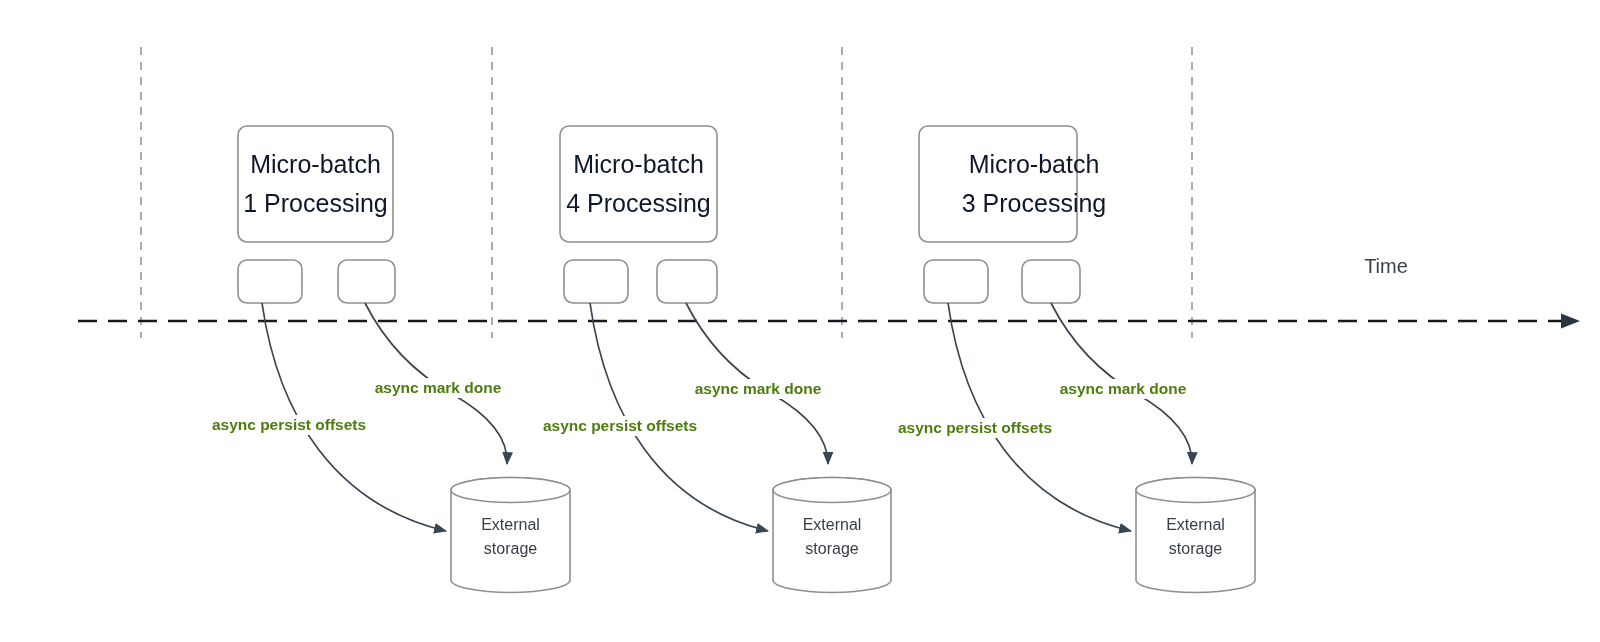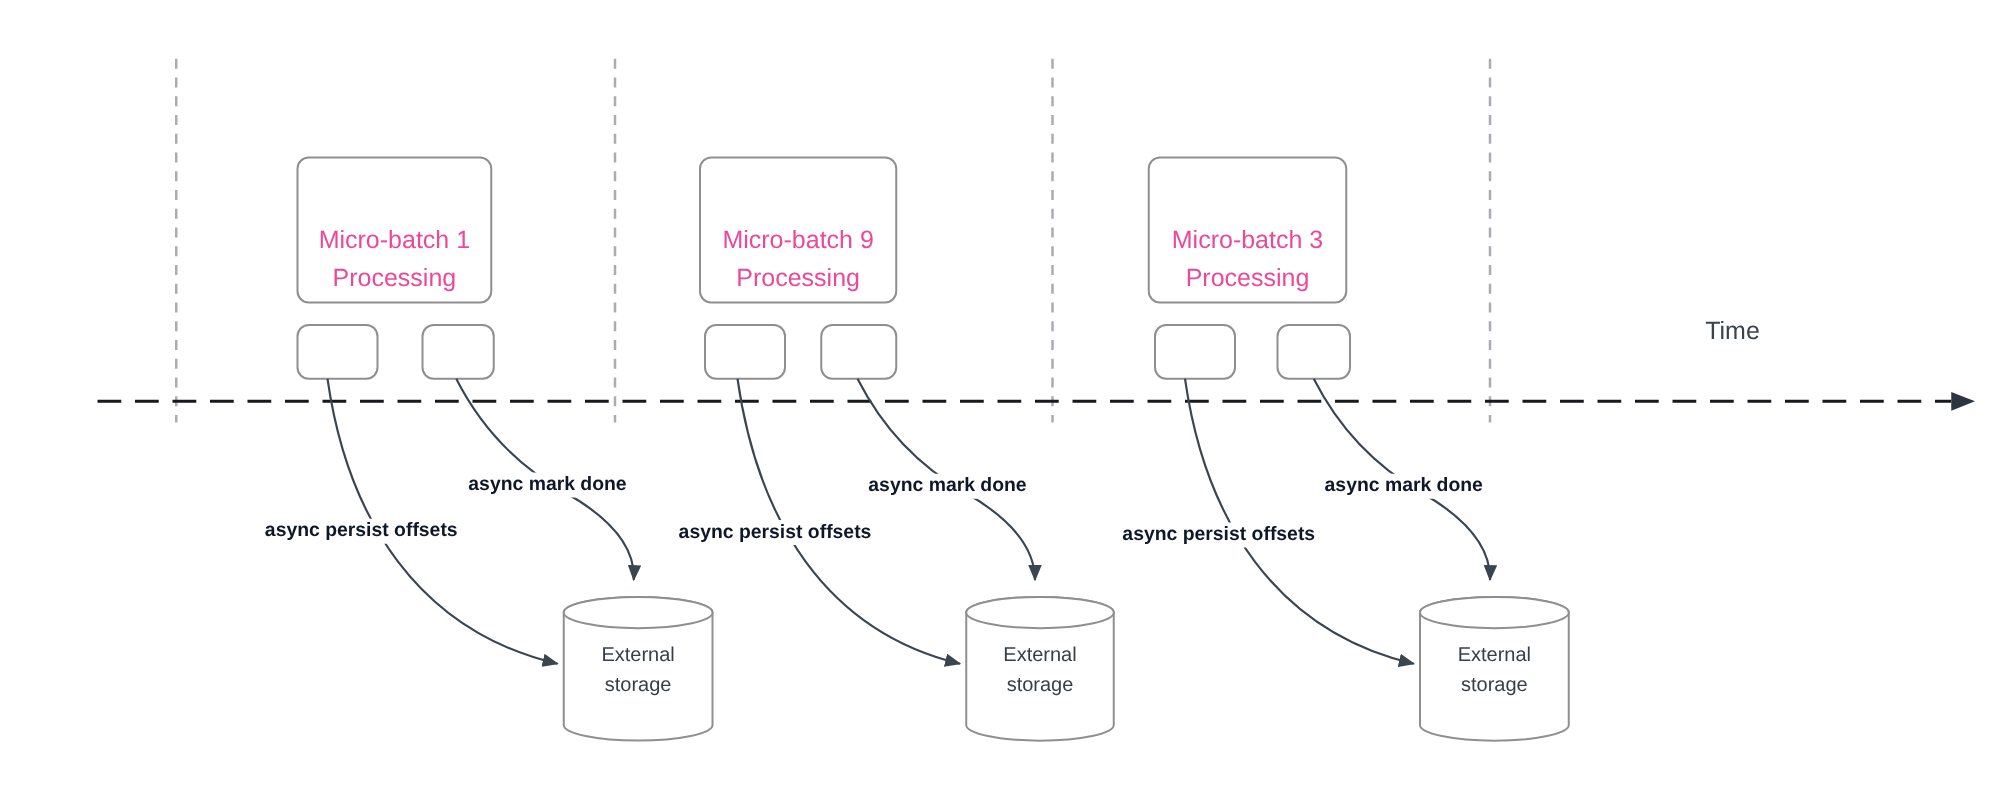--- a/index.html
+++ b/index.html
@@ -12,35 +12,34 @@
     overflow: hidden;
   }
   #shapes { position: absolute; left: 0; top: 0; width: 1600px; height: 642px; }
   .t {
     position: absolute;
     transform: translate(-50%, -50%);
     text-align: center;
   }
   .title {
     width: 150px;
-    font-size: 20px;
+    font-size: 25px;
     line-height: 1.55;
-    color: #ec4899;
-    margin-top: 24px;
+    color: #0f172a;
   }
   .storage {
     width: 100px;
     font-size: 16px;
     line-height: 1.5;
     color: #373e47;
   }
   .alabel {
     font-size: 15.5px;
     font-weight: bold;
-    color: #0f172a;
+    color: #4d7c0f;
     white-space: nowrap;
     background: #ffffff;
     padding: 1px 3px;
   }
   .time {
     font-size: 20px;
     color: #39424d;
     white-space: nowrap;
   }
 </style>
@@ -90,25 +89,25 @@
 
     <path d="M 948 303 C 964 415, 1020 505, 1131 531" fill="none" stroke="#3a4550" stroke-width="1.7" marker-end="url(#arrow)"></path>
     <path d="M 1051 303 Q 1081 362 1137 394 T 1192 464" fill="none" stroke="#3a4550" stroke-width="1.7" marker-end="url(#arrow)"></path>
   </svg>
 
   <div class="t title" style="left:315.5px; top:184px">Micro-batch 1 Processing</div>
   <div class="t alabel" style="left:289px; top:425px">async persist offsets</div>
   <div class="t alabel" style="left:438px; top:388px">async mark done</div>
   <div class="t storage" style="left:510.5px; top:537px">External storage</div>
 
-  <div class="t title" style="left:638.5px; top:184px">Micro-batch 9 Processing</div>
+  <div class="t title" style="left:638.5px; top:184px">Micro-batch 4 Processing</div>
   <div class="t alabel" style="left:620px; top:426px">async persist offsets</div>
   <div class="t alabel" style="left:758px; top:389px">async mark done</div>
   <div class="t storage" style="left:832px; top:537px">External storage</div>
 
-  <div class="t title" style="left:998px; top:184px">Micro-batch 3 Processing</div>
+  <div class="t title" style="left:1034px; top:184px">Micro-batch 3 Processing</div>
   <div class="t alabel" style="left:975px; top:428px">async persist offsets</div>
   <div class="t alabel" style="left:1123px; top:389px">async mark done</div>
   <div class="t storage" style="left:1195.5px; top:537px">External storage</div>
 
   <div class="t time" style="left:1386px; top:266px">Time</div>
 
 </div>
 
 </body></html>

